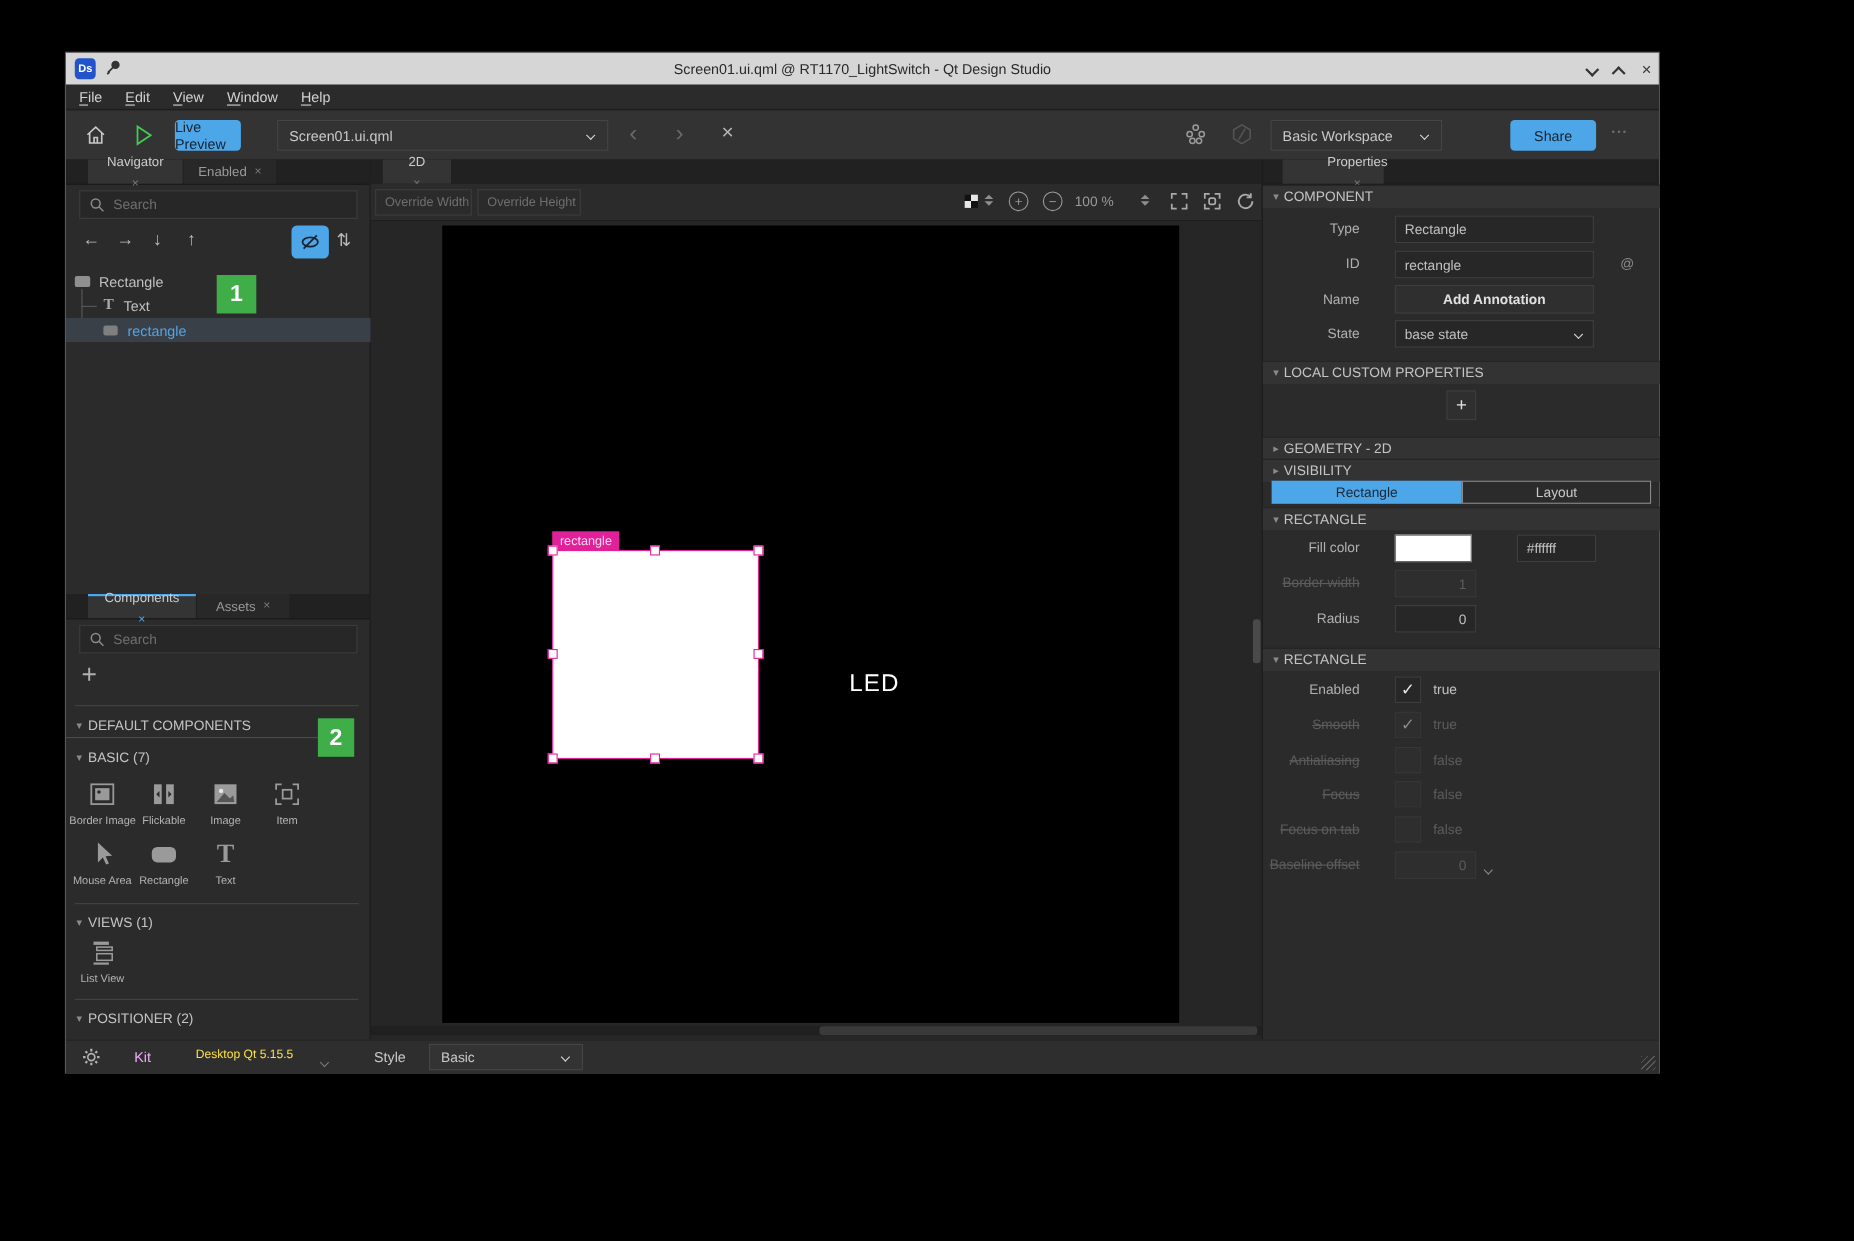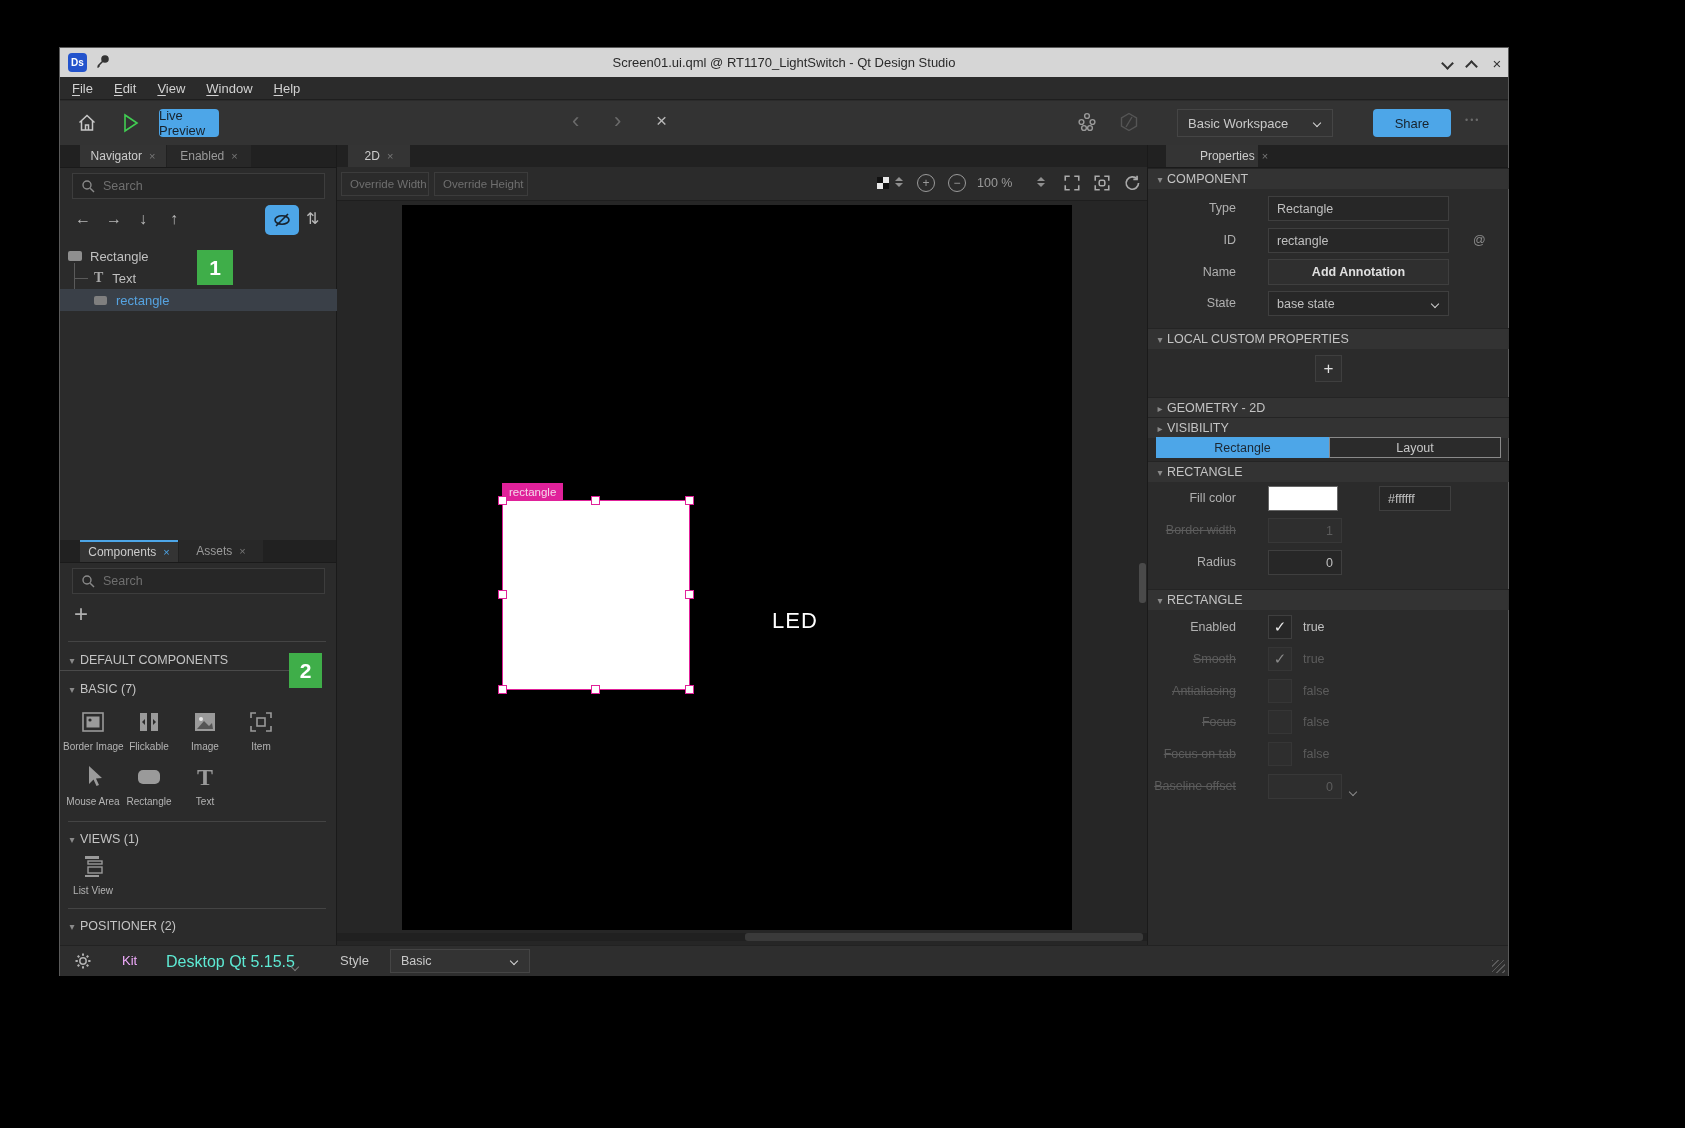--- a/index.html
+++ b/index.html
@@ -33,21 +33,21 @@
   .tb-ico{display:flex;align-items:center;justify-content:center;}
 
   
   .main{left:0;top:97px;width:1448px;height:800px;}
   .panel-left{left:0;top:0;width:277px;height:800px;background:#2b2b2b;border-right:1px solid #1a1a1a;box-sizing:border-box;}
   .panel-center{left:277px;top:0;width:810px;height:800px;background:#262626;}
   .panel-right{left:1087px;top:0;width:361px;height:800px;background:#2b2b2b;border-left:1px solid #1a1a1a;box-sizing:border-box;}
 
   .tabstrip{left:0;top:0;right:0;height:22px;background:#212121;border-bottom:1px solid #1a1a1a;}
   .tab{position:absolute;top:0;height:22px;display:flex;align-items:center;justify-content:center;gap:7px;font-size:12px;color:#9a9a9a;background:#282828;box-sizing:border-box;cursor:pointer;}
-  .tab.active{background:#343434;color:#cccccc;}
+  .tab.active{background:#343434;color:#cccccc;flex-direction:column;}
   .tab .tx{font-size:11px;color:#777;}
   .tab.blue-top{border-top:2px solid #4da6e8;}
 
   .search-box{background:#272727;border:1px solid #3d3d3d;display:flex;align-items:center;box-sizing:border-box;}
   .search-box input{background:transparent;border:none;outline:none;color:#c0c0c0;font-size:12.5px;width:100%;font-family:"Liberation Sans",sans-serif;}
   .search-box input::placeholder{color:#6f6f6f;}
   .search-box svg{margin:0 6px 0 8px;flex:0 0 auto;}
 
   .nav-ico{font-size:16px;color:#b8b8b8;cursor:pointer;}
   .eye-btn{background:#4da6e8;border-radius:5px;display:flex;align-items:center;justify-content:center;cursor:pointer;}
@@ -157,40 +157,44 @@
           <path d="M5.5 9 V18 H16.5 V9"></path>
           <path d="M9.5 18 V13 H12.5 V18"></path>
         </svg>
     </div>
     <div class="abs tb-ico" style="left:58px;top:10px;">
       <svg width="24" height="24" viewBox="0 0 24 24" fill="none" stroke="#41cd52" stroke-width="1.6">
           <polygon points="7,4 19,12 7,20"></polygon>
         </svg>
     </div>
     <div class="abs tbtn-blue" style="left:99px;top:8px;width:60px;height:28px;">Live Preview</div>
+    <div class="abs dd-field" style="left:192px;top:8px;width:301px;height:28px;">
+      <span class="lbl">Screen01.ui.qml</span>
+      <span class="chev down sm"></span>
+    </div>
     <div class="abs tb-ico ghost" style="left:512px;top:7px;font-size:22px;">‹</div>
     <div class="abs tb-ico ghost" style="left:554px;top:7px;font-size:22px;">›</div>
     <div class="abs tb-ico" style="left:596px;top:9px;font-size:19px;color:#b8b8b8;">×</div>
 
     <div class="abs tb-ico" style="left:1016px;top:10px;">
       <svg width="22" height="22" viewBox="0 0 22 22" fill="none" stroke="#9a9a9a" stroke-width="1.4">
           <circle cx="11" cy="5" r="2.4"></circle>
           <circle cx="5.5" cy="11" r="2.4"></circle>
           <circle cx="16.5" cy="11" r="2.4"></circle>
           <circle cx="8" cy="17" r="2.4"></circle>
           <circle cx="14" cy="17" r="2.4"></circle>
         </svg>
     </div>
     <div class="abs tb-ico" style="left:1058px;top:10px;">
       <svg width="22" height="22" viewBox="0 0 22 22" fill="none" stroke="#555" stroke-width="1.4">
           <polygon points="11,2.5 18.5,7 18.5,15 11,19.5 3.5,15 3.5,7"></polygon>
           <line x1="14" y1="6" x2="8" y2="16"></line>
         </svg>
     </div>
-    <div class="abs dd-field" style="left:1095px;top:8px;width:156px;height:28px;margin-left:22px;">
+    <div class="abs dd-field" style="left:1095px;top:8px;width:156px;height:28px;">
       <span class="lbl">Basic Workspace</span>
       <span class="chev down sm"></span>
     </div>
     <div class="abs tbtn-blue" style="left:1313px;top:8px;width:78px;height:28px;">Share</div>
     <div class="abs tb-ico ghost" style="left:1405px;top:14px;font-size:9px;letter-spacing:2px;">•••</div>
   </div>
 
   <div class="abs main">
 
     <div class="abs panel-left">
@@ -552,21 +556,21 @@
             <line x1="1.5" y1="9" x2="3.8" y2="9"></line>
             <line x1="14.2" y1="9" x2="16.5" y2="9"></line>
             <line x1="3.7" y1="3.7" x2="5.3" y2="5.3"></line>
             <line x1="12.7" y1="12.7" x2="14.3" y2="14.3"></line>
             <line x1="3.7" y1="14.3" x2="5.3" y2="12.7"></line>
             <line x1="12.7" y1="5.3" x2="14.3" y2="3.7"></line>
           </g>
         </svg>
     </div>
     <div class="abs" style="left:62px;top:7px;font-size:13px;color:#f0abfc;">Kit</div>
-    <div class="abs" style="left:106px;top:7px;font-size:16px;color:#5eead4;">Desktop Qt 5.15.5</div>
+    <div class="abs" style="left:118px;top:7px;font-size:11px;color:#fde047;">Desktop Qt 5.15.5</div>
     <div class="abs" style="left:232px;top:10px;color:#7a7a7a;"><span class="chev down sm"></span></div>
     <div class="abs" style="left:280px;top:7px;font-size:13px;color:#c8c8c8;">Style</div>
     <div class="abs dd-field" style="left:330px;top:3px;width:140px;height:24px;">
       <span class="lbl" style="font-size:12.5px;">Basic</span>
       <span class="chev down sm"></span>
     </div>
     <div class="grip"></div>
   </div>
 </div>
 

